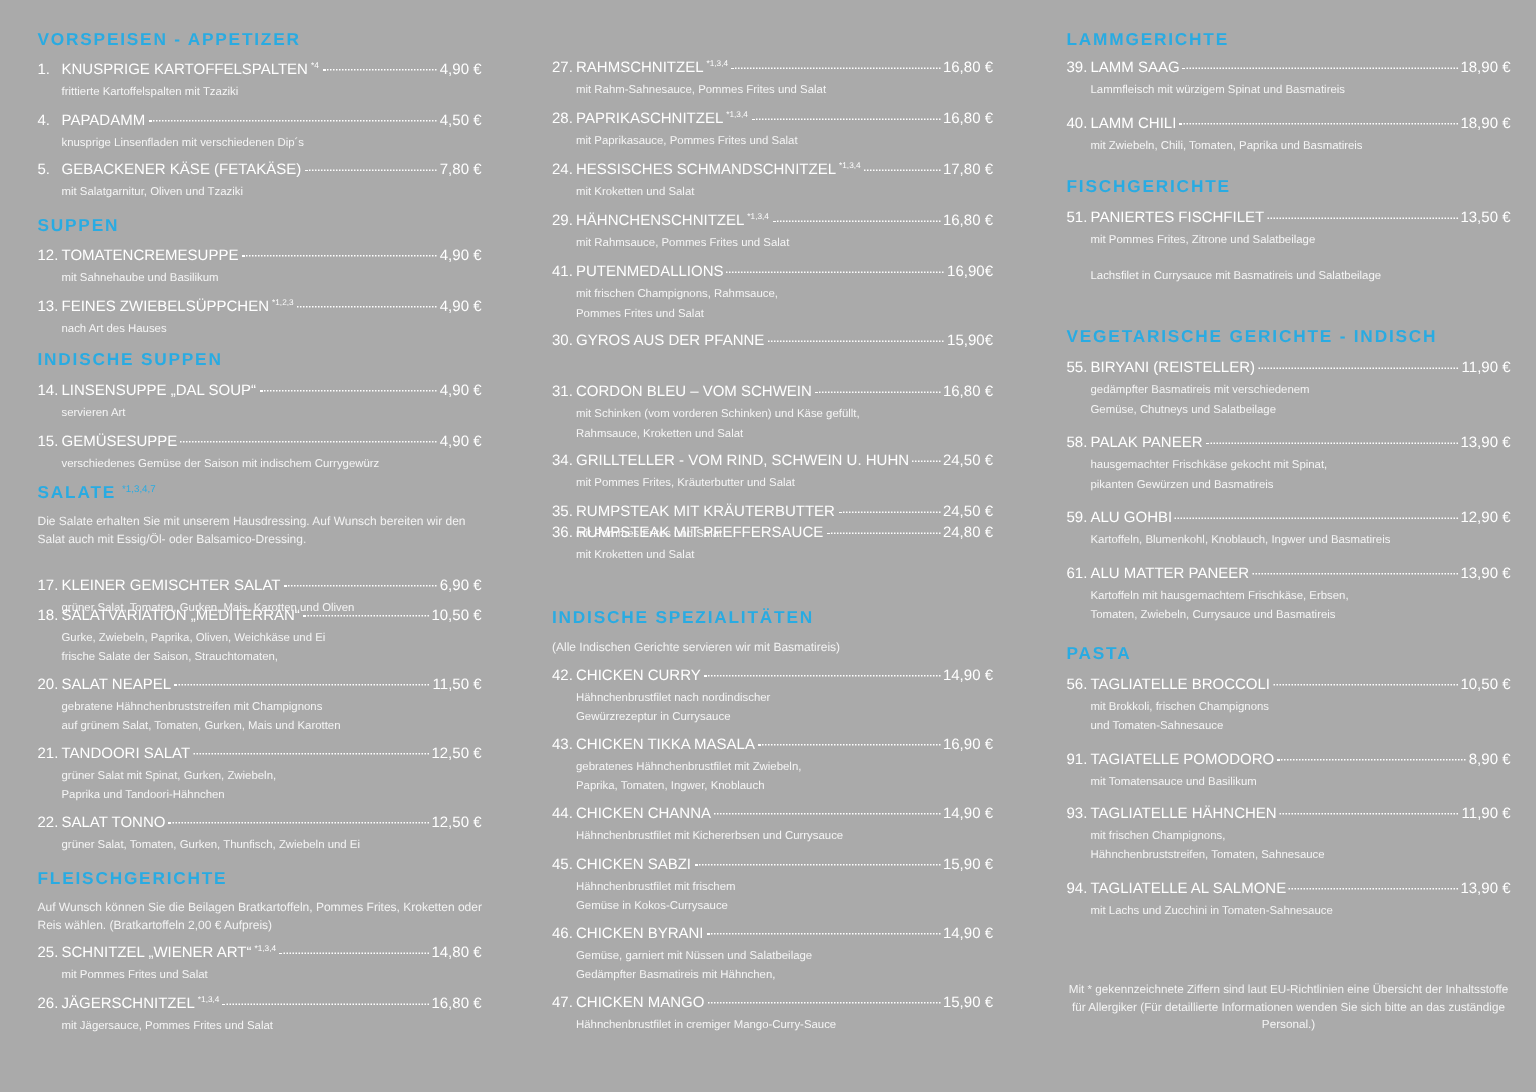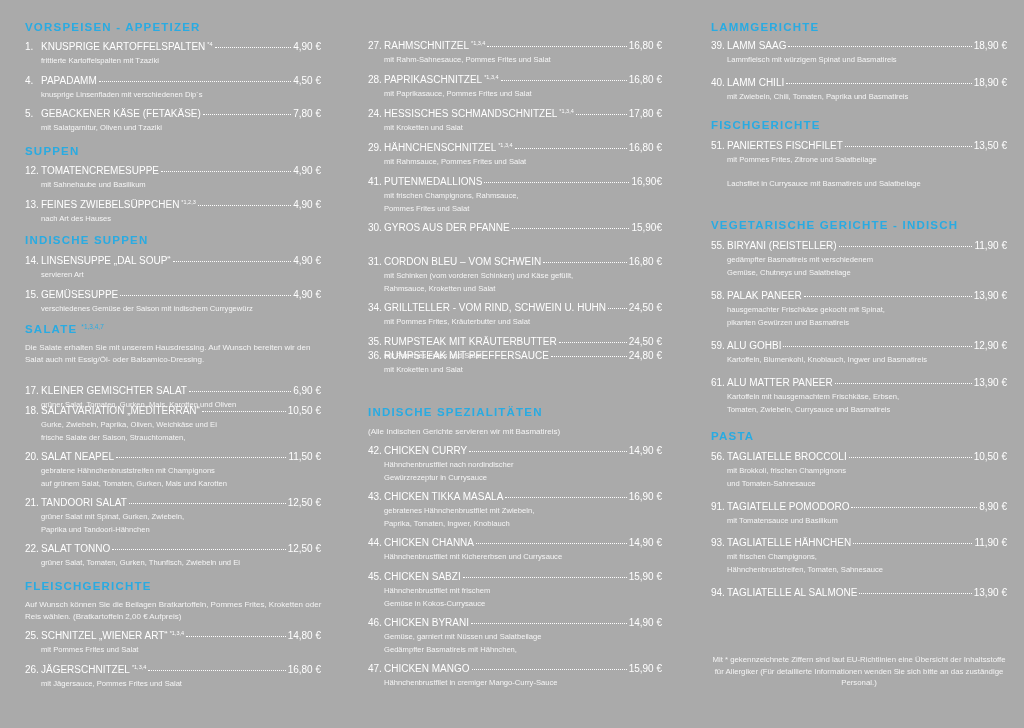--- a/index.html
+++ b/index.html
@@ -441,16 +441,17 @@
         <div class="desc">mit frischen Champignons,</div>
         <div class="desc">Hähnchenbruststreifen, Tomaten, Sahnesauce</div>
       </div>
       <div class="item" style="top: 587px;">
         <div class="item-line">
           <span class="num">94.</span>
           <span class="name"><span>TAGLIATELLE AL SALMONE</span></span>
           <span class="dots"></span>
           <span class="price">13,90 €</span>
         </div>
+        <div class="desc">mit Lachs und Zucchini in Tomaten-Sahnesauce</div>
       </div>
     </div>
     <div class="footer">Mit * gekennzeichnete Ziffern sind laut EU-Richtlinien eine Übersicht der Inhaltsstoffe für Allergiker (Für detaillierte Informationen wenden Sie sich bitte an das zuständige Personal.)</div>
   </div>
 
 </body></html>

